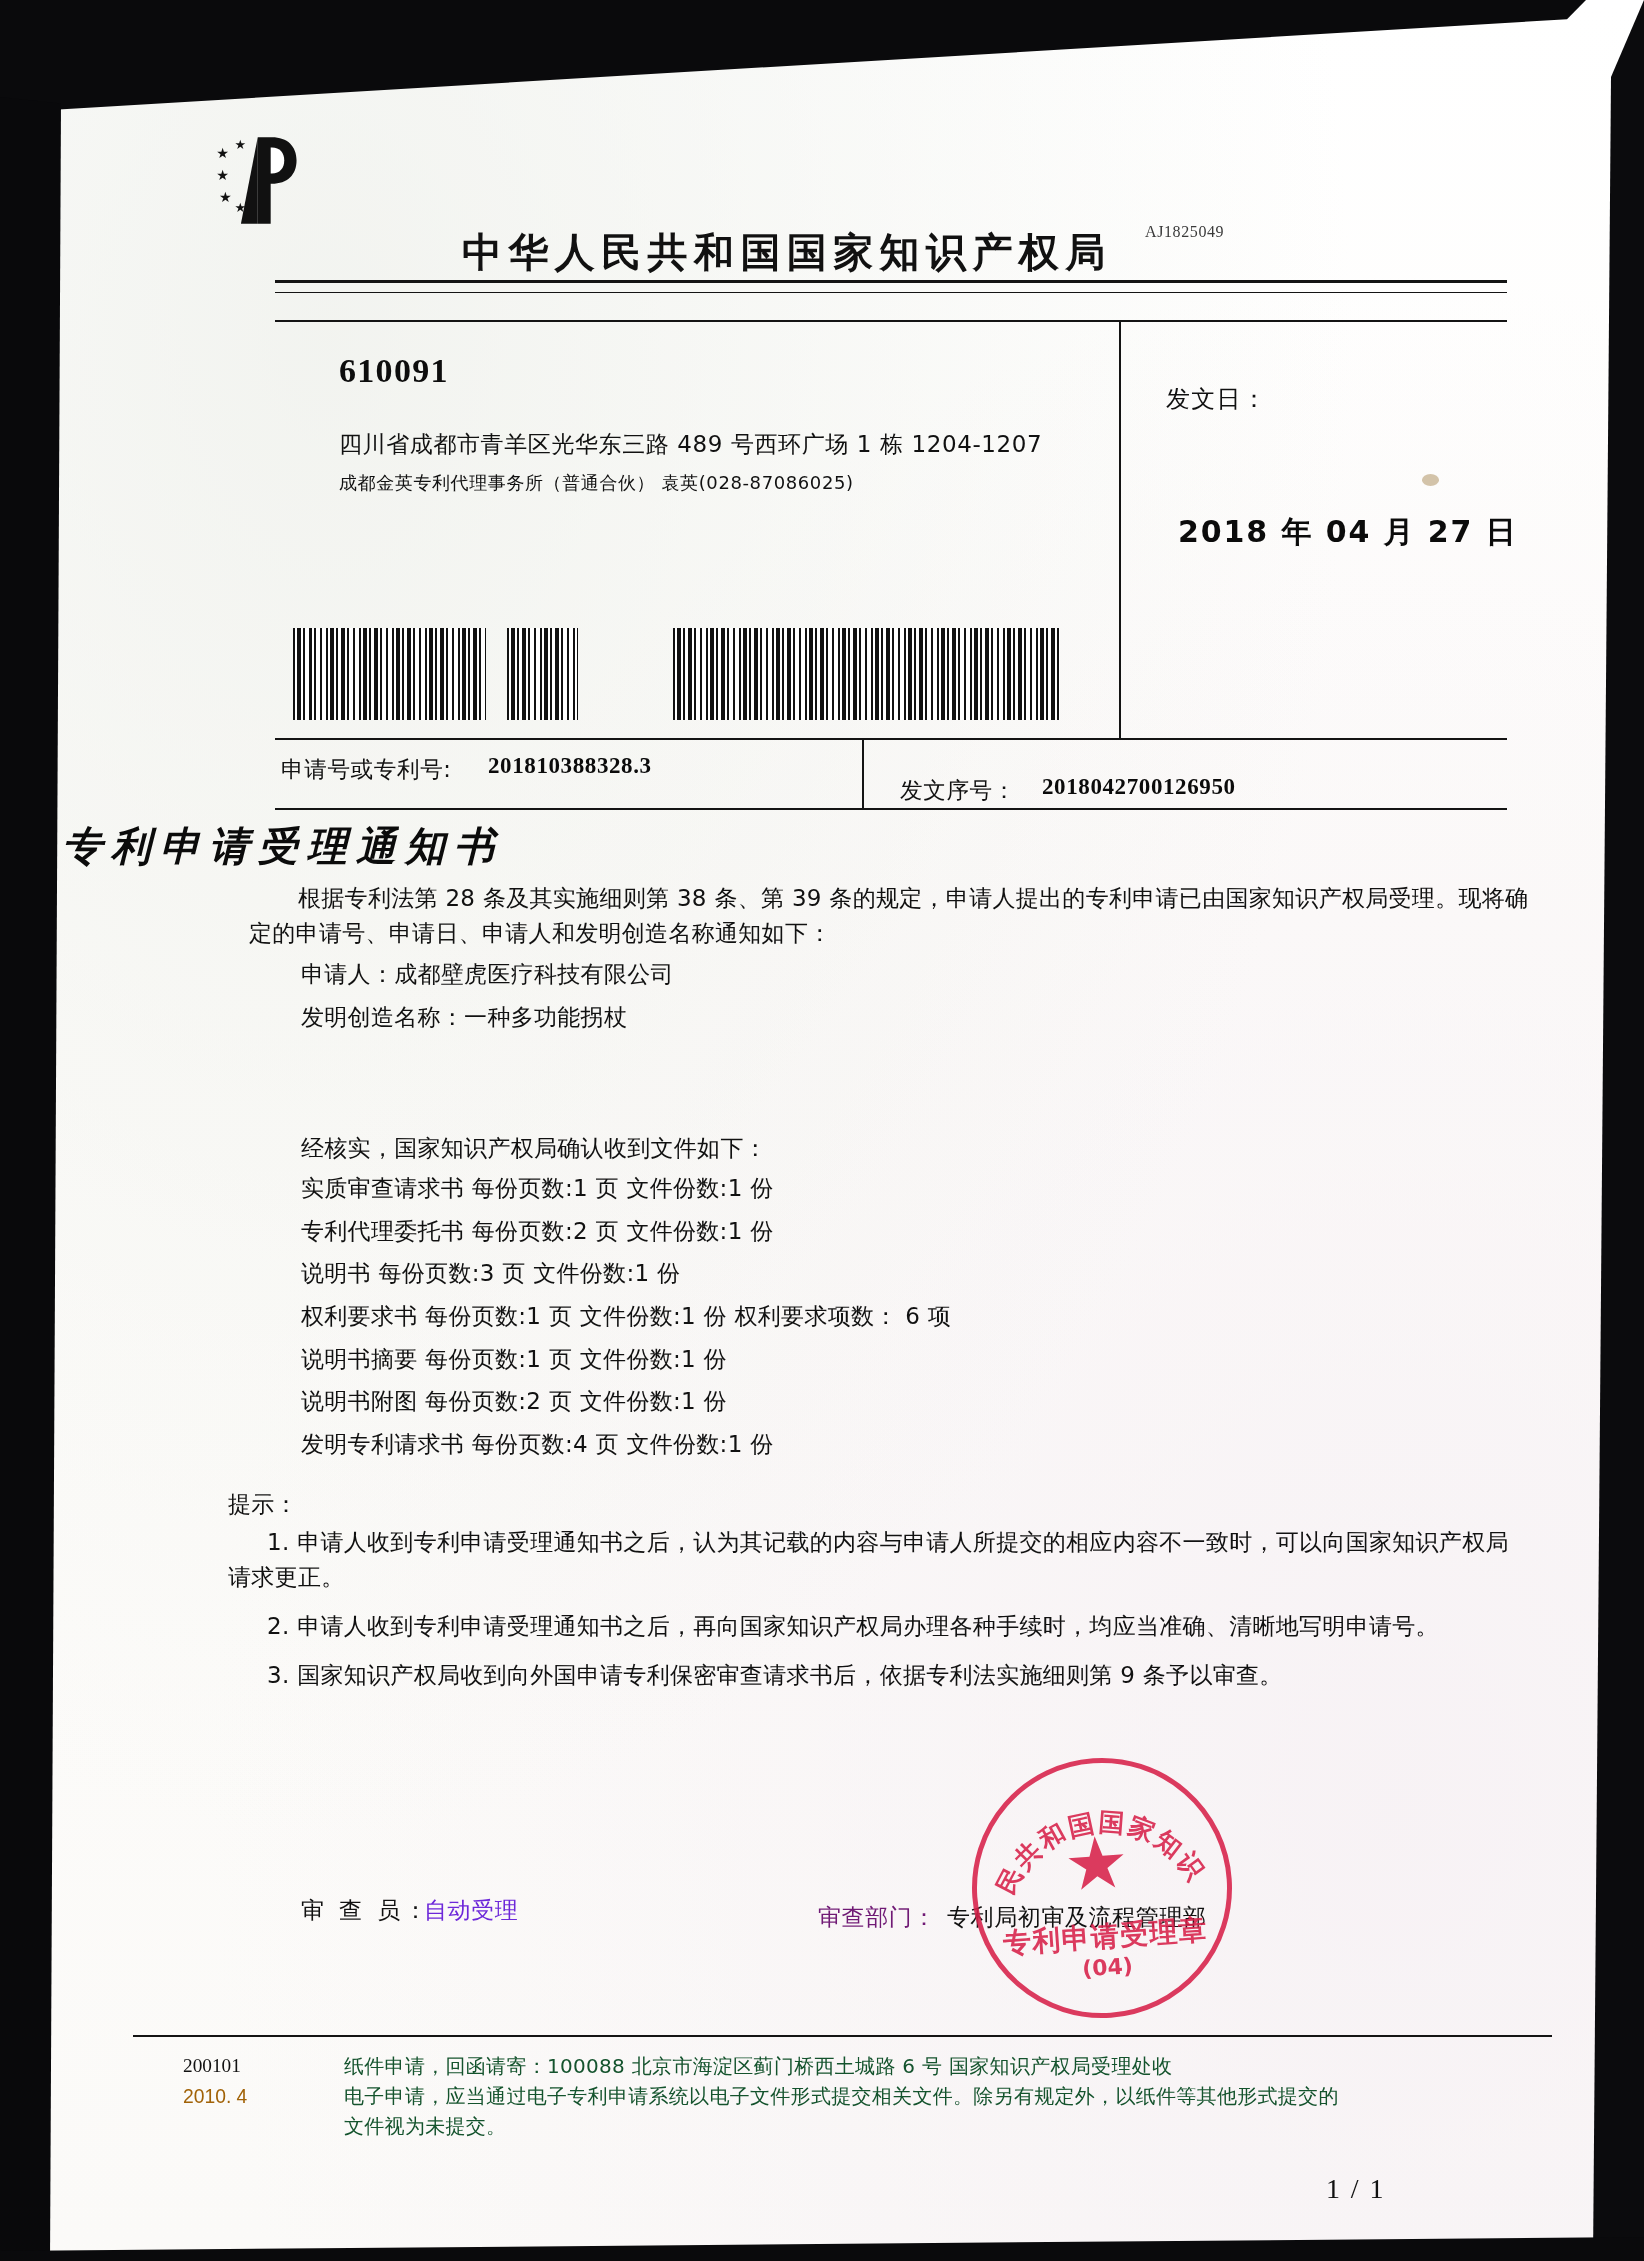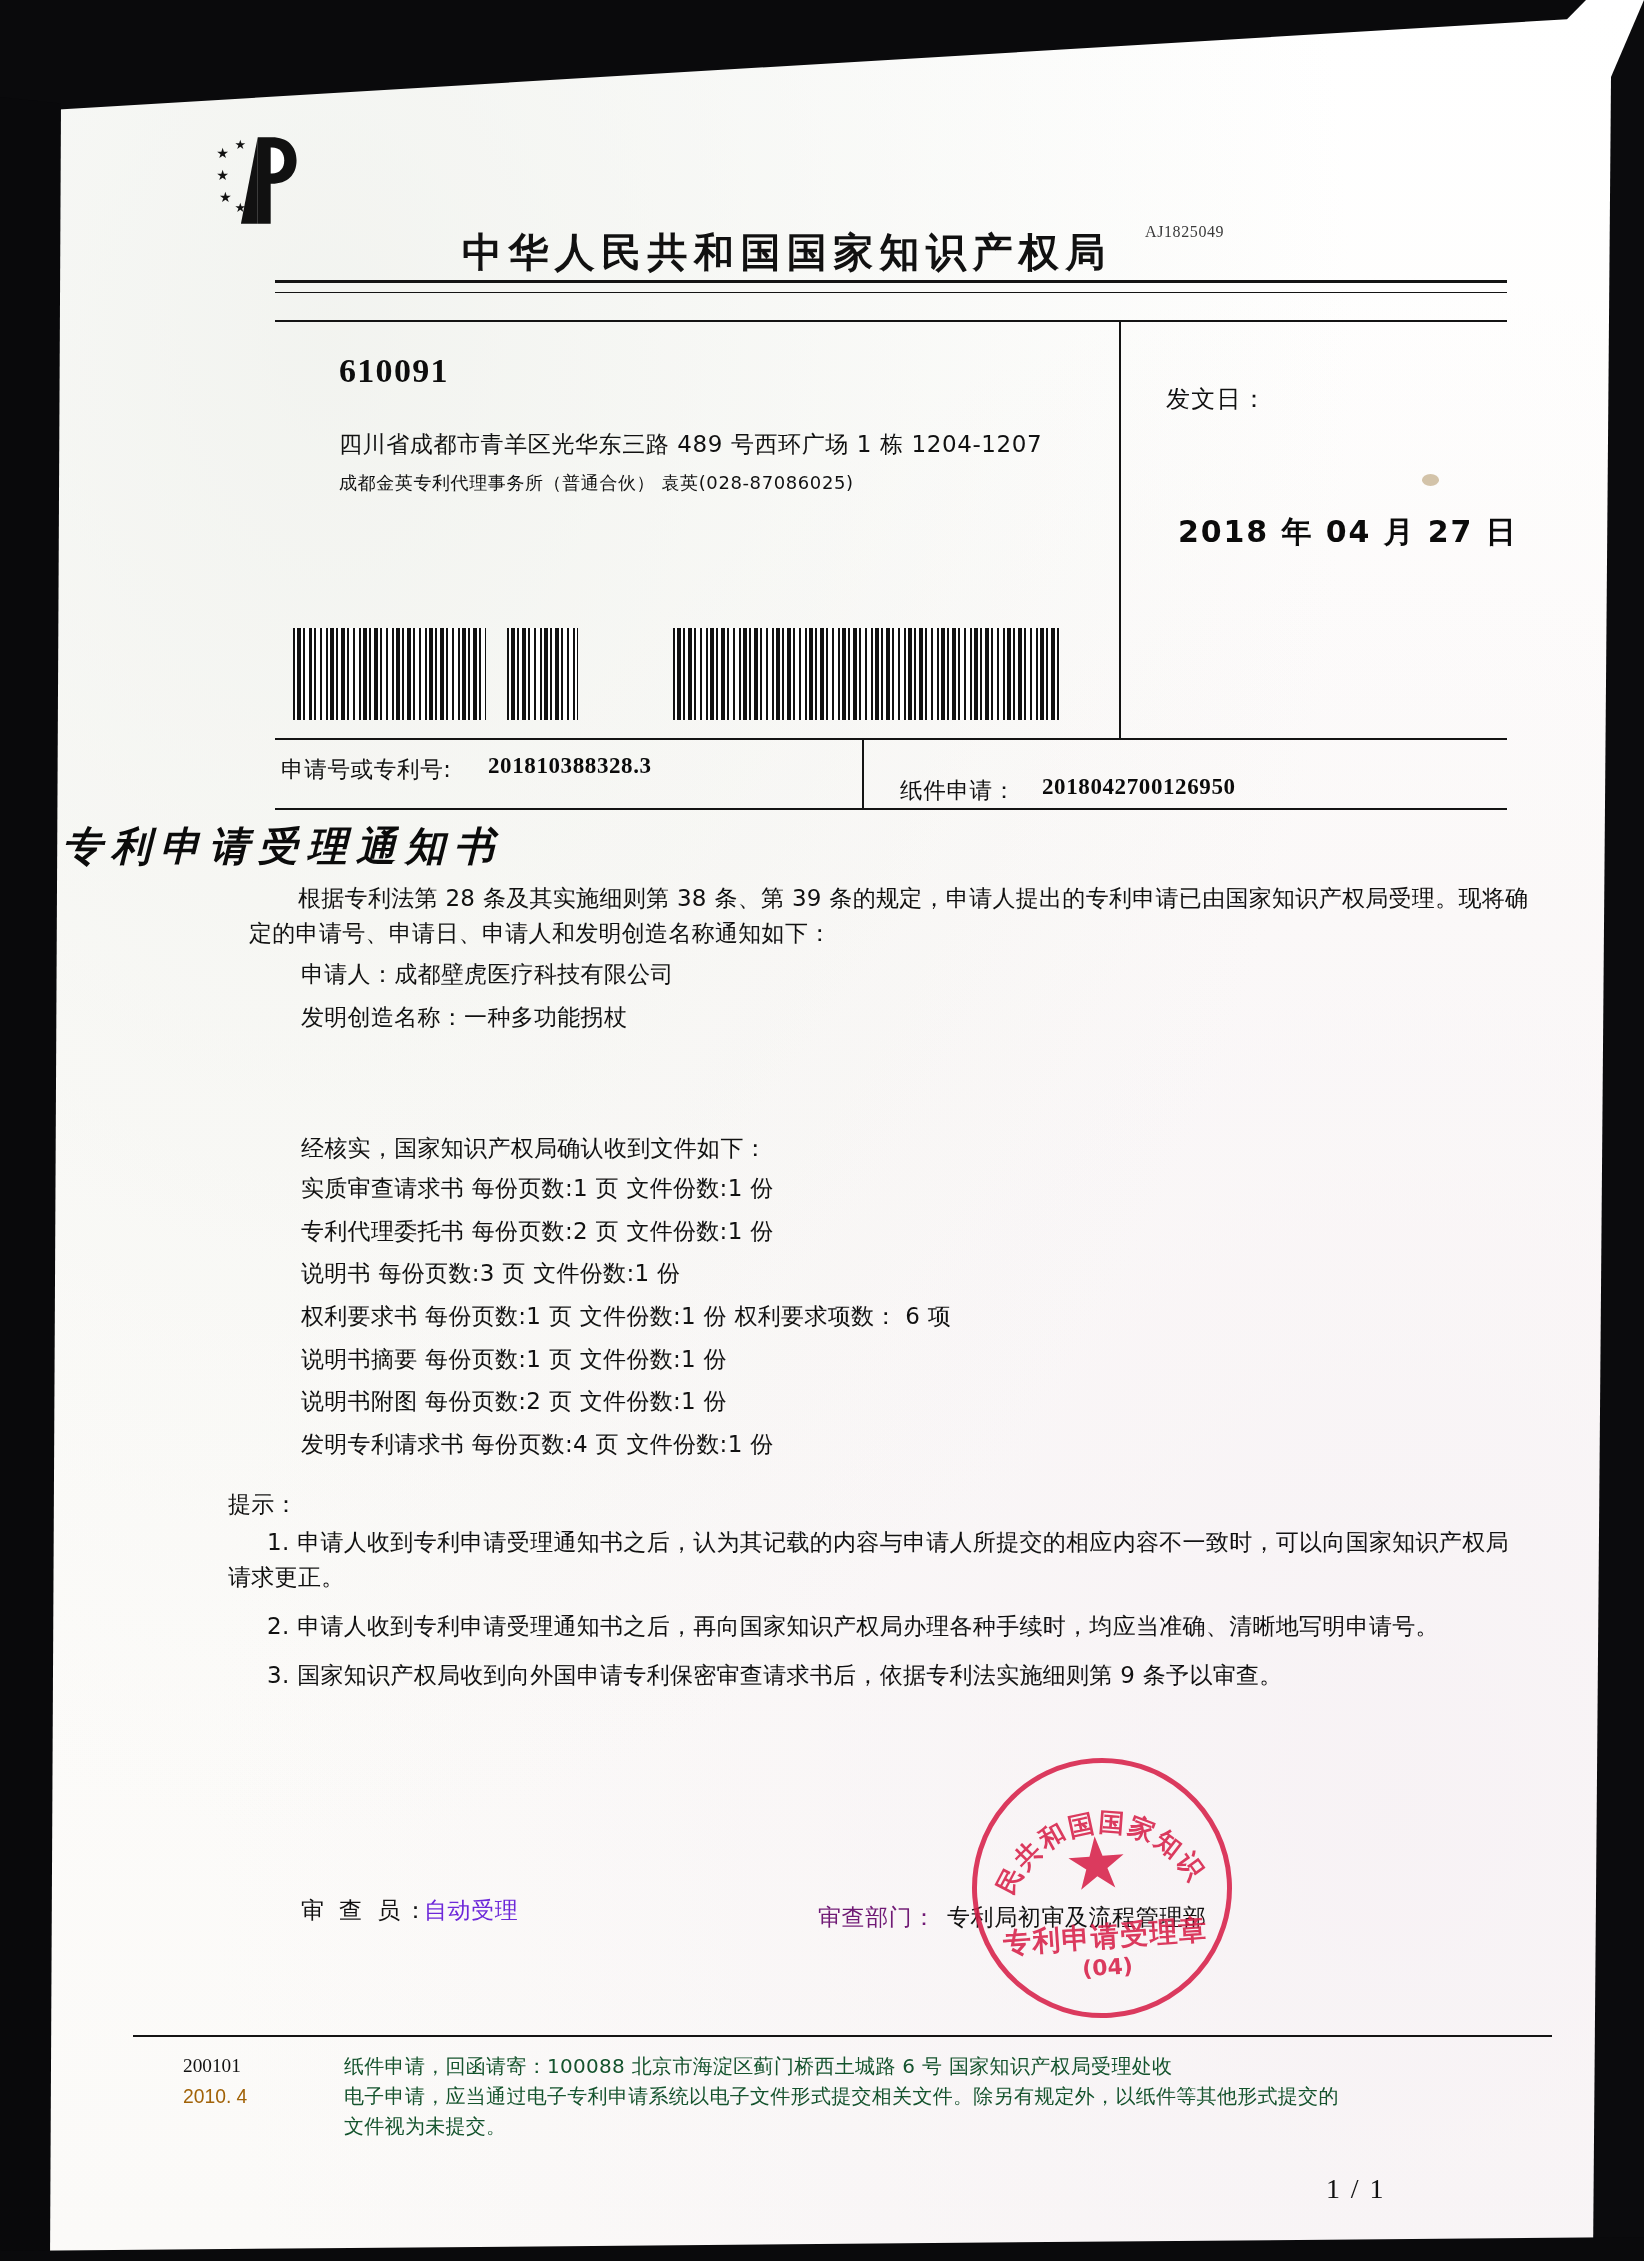--- a/index.html
+++ b/index.html
@@ -421,21 +421,21 @@
 
     <div class="issue-label">发文日：</div>
     <div class="issue-date">2018 年 04 月 27 日</div>
 
     <div class="barcode" id="barcode-left"></div>
     <div class="barcode" id="barcode-mid"></div>
     <div class="barcode" id="barcode-right"></div>
 
     <div class="appno-label">申请号或专利号:</div>
     <div class="appno-value">201810388328.3</div>
-    <div class="serial-label">纸件申请：</div>
+    <div class="serial-label">发文序号：</div>
     <div class="serial-value">2018042700126950</div>
 
     <div class="doc-title">专利申请受理通知书</div>
 
     <div class="body-text para1">根据专利法第 28 条及其实施细则第 38 条、第 39 条的规定，申请人提出的专利申请已由国家知识产权局受理。现将确定的申请号、申请日、申请人和发明创造名称通知如下：</div>
 
     <div class="body-text kv-list">
       <div>申请人：成都壁虎医疗科技有限公司</div>
       <div>发明创造名称：一种多功能拐杖</div>
     </div>

